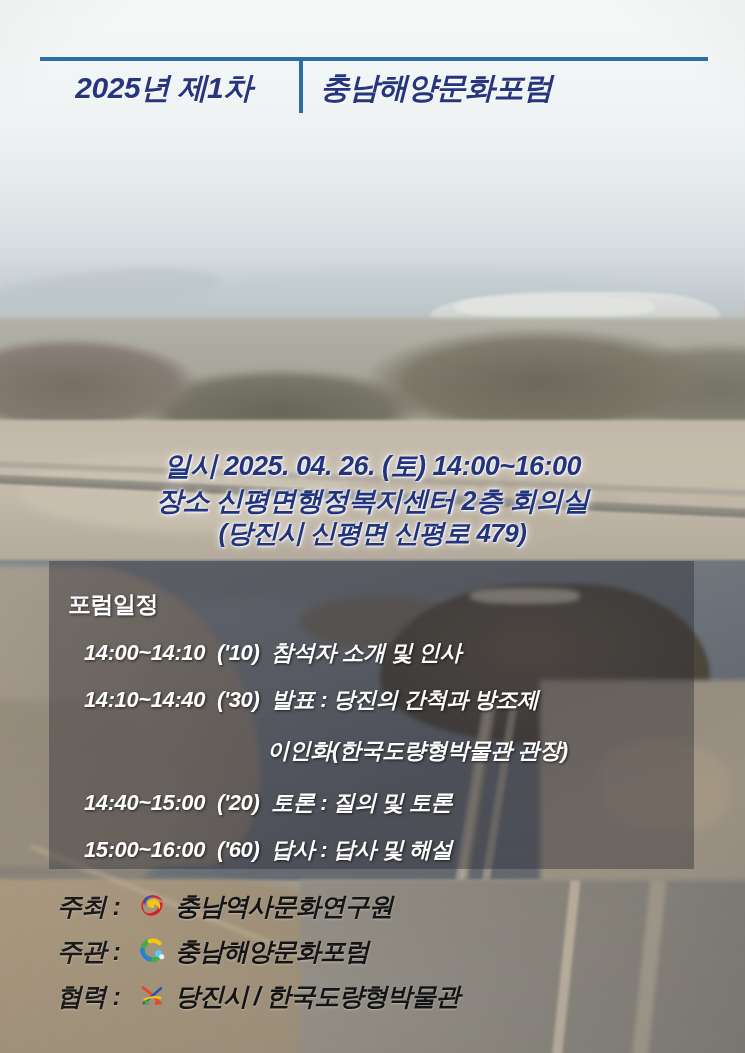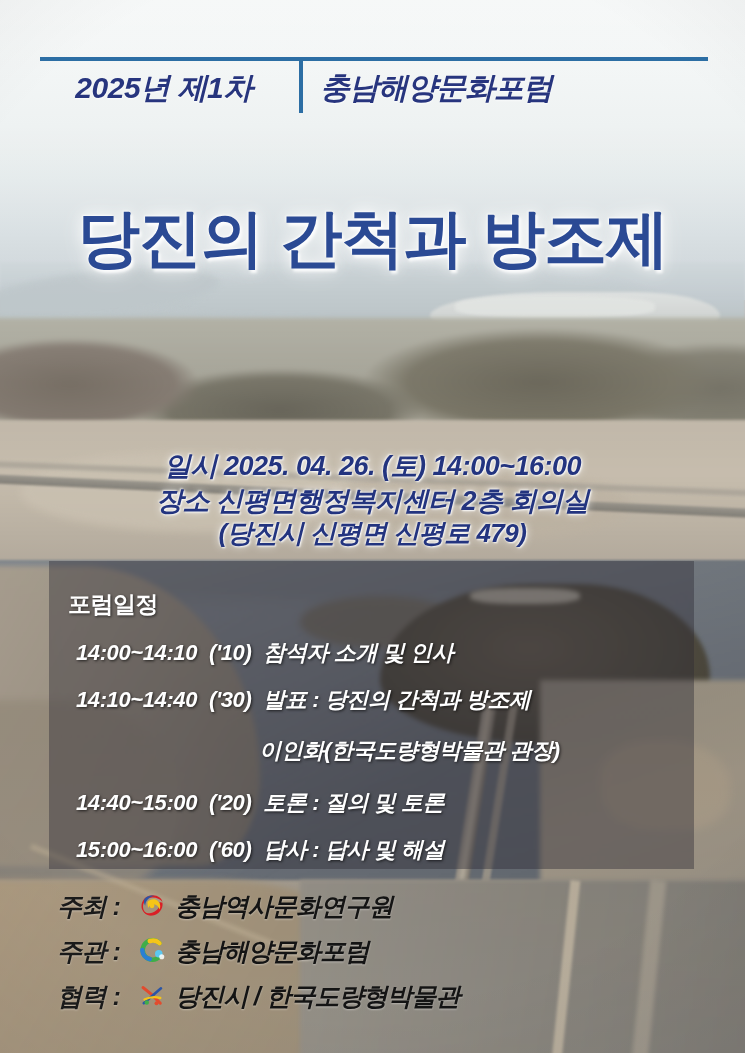--- a/index.html
+++ b/index.html
@@ -257,21 +257,21 @@
     background:rgba(46,44,52,.42);
     backdrop-filter:blur(1px);
   }
   .sched-title{
     position:absolute;left:19px;top:28px;
     font-size:23px;font-weight:bold;color:#fff;
     letter-spacing:-0.5px;
     text-shadow:1px 1px 3px rgba(0,0,0,.65);
   }
   .sched-list{
-    position:absolute;left:8px;top:68px;width:645px;
+    position:absolute;left:16px;top:68px;width:645px;
   }
   .sched-row{
     position:relative;height:47px;
     padding-left:19px;
     white-space:nowrap;
     font-size:22px;font-weight:bold;font-style:italic;
     color:#fff;letter-spacing:-0.4px;
     text-shadow:1px 1px 3px rgba(0,0,0,.7);
     display:flex;align-items:center;
   }
@@ -349,21 +349,20 @@
     <div class="bg-layer vignette"></div>
   </div>
 
   <div class="header">
     <div class="header-rule"></div>
     <div class="header-divider"></div>
     <div class="header-left">2025년  제1차</div>
     <div class="header-right">충남해양문화포럼</div>
   </div>
 
-  <div class="title">당진의 간척과 방조제</div>
 
   <div class="meta">
     <div class="meta-line meta-date">일시  2025. 04. 26. (토) 14:00~16:00</div>
     <div class="meta-line meta-place">장소  신평면행정복지센터 2층 회의실</div>
     <div class="meta-line meta-addr">(당진시 신평면 신평로 479)</div>
   </div>
 
   <div class="schedule">
     <div class="sched-title">포럼일정</div>
     <div class="sched-list" id="sched-list">

